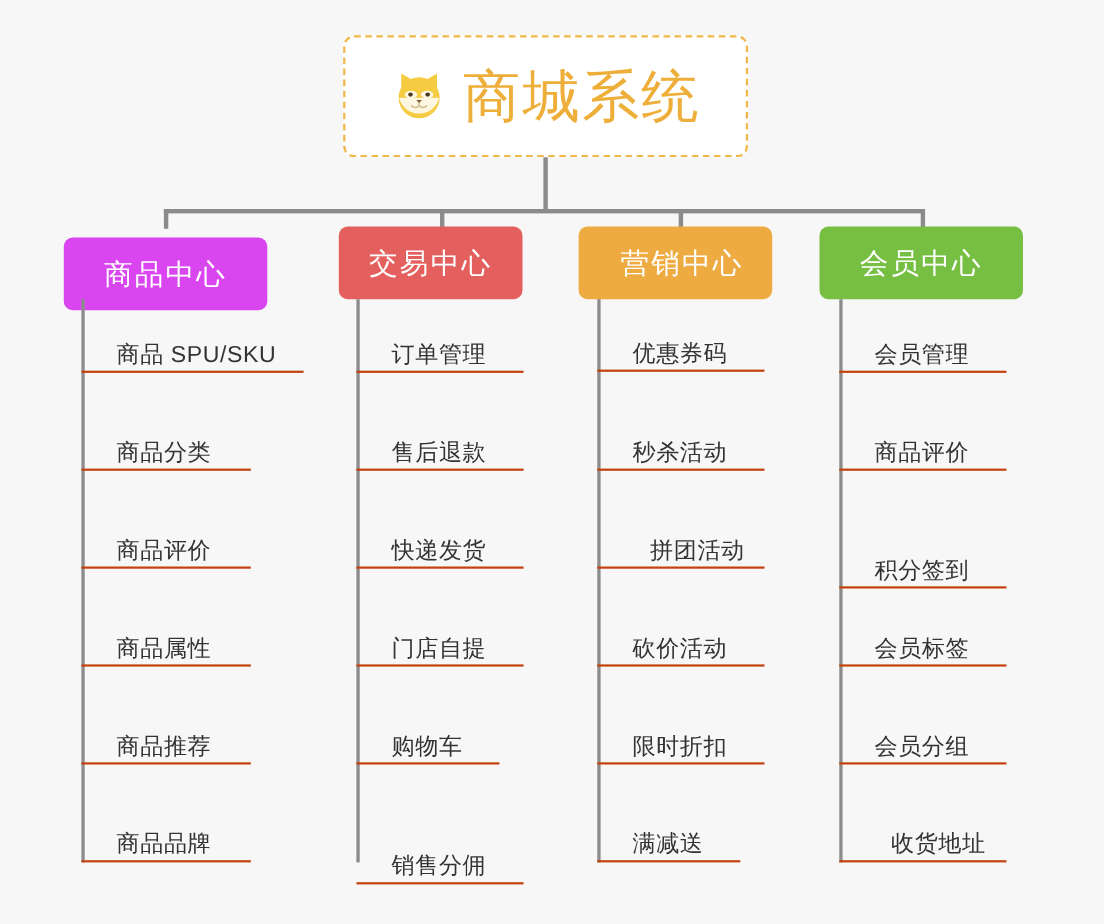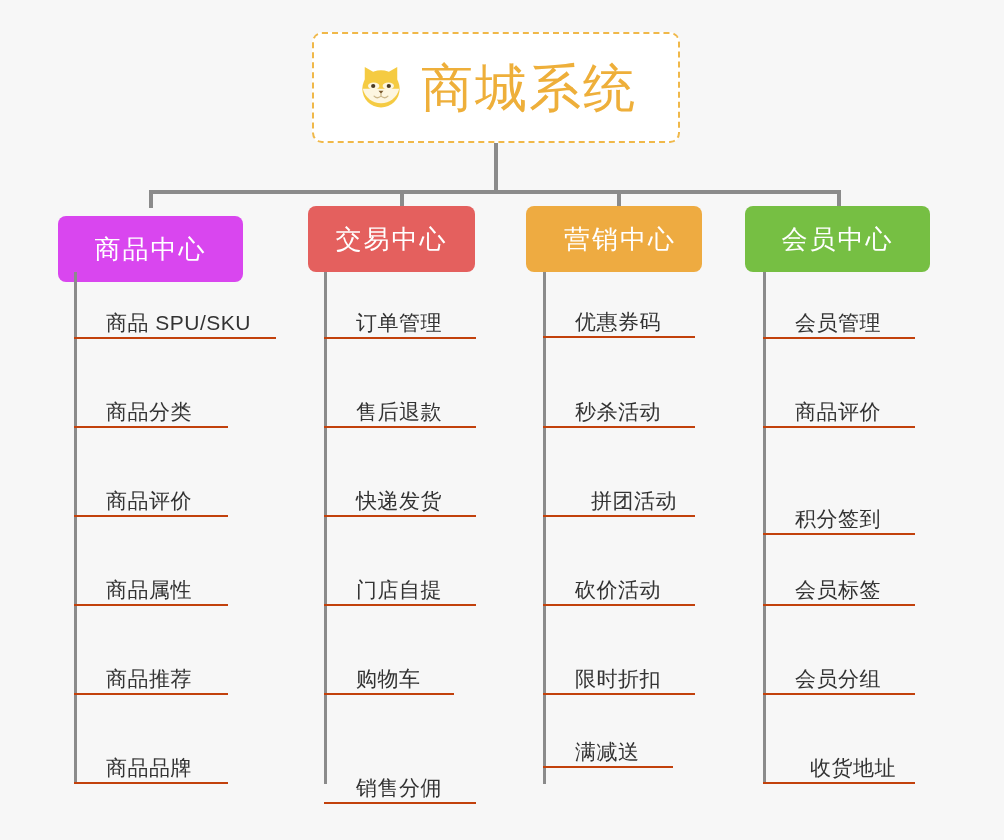--- a/index.html
+++ b/index.html
@@ -213,21 +213,21 @@
       </div>
     <div class="leaf" style="top:201px; width:152px;padding-left:48px;">
         <span class="leaf-label">拼团活动</span>
       </div>
     <div class="leaf" style="top:290px; width:152px;">
         <span class="leaf-label">砍价活动</span>
       </div>
     <div class="leaf" style="top:379px; width:152px;">
         <span class="leaf-label">限时折扣</span>
       </div>
-    <div class="leaf" style="top:452px; width:130px;">
+    <div class="leaf" style="top:468px; width:130px;">
         <span class="leaf-label">满减送</span>
       </div>
   </div>
 
   <div class="column" id="col-3" style="left:763px;">
     <div class="spine" style="height: 512px; background: rgb(139, 139, 139);"></div>
     <div class="leaf" style="top:23px;  width:152px;">
         <span class="leaf-label">会员管理</span>
       </div>
     <div class="leaf" style="top:112px; width:152px;">

